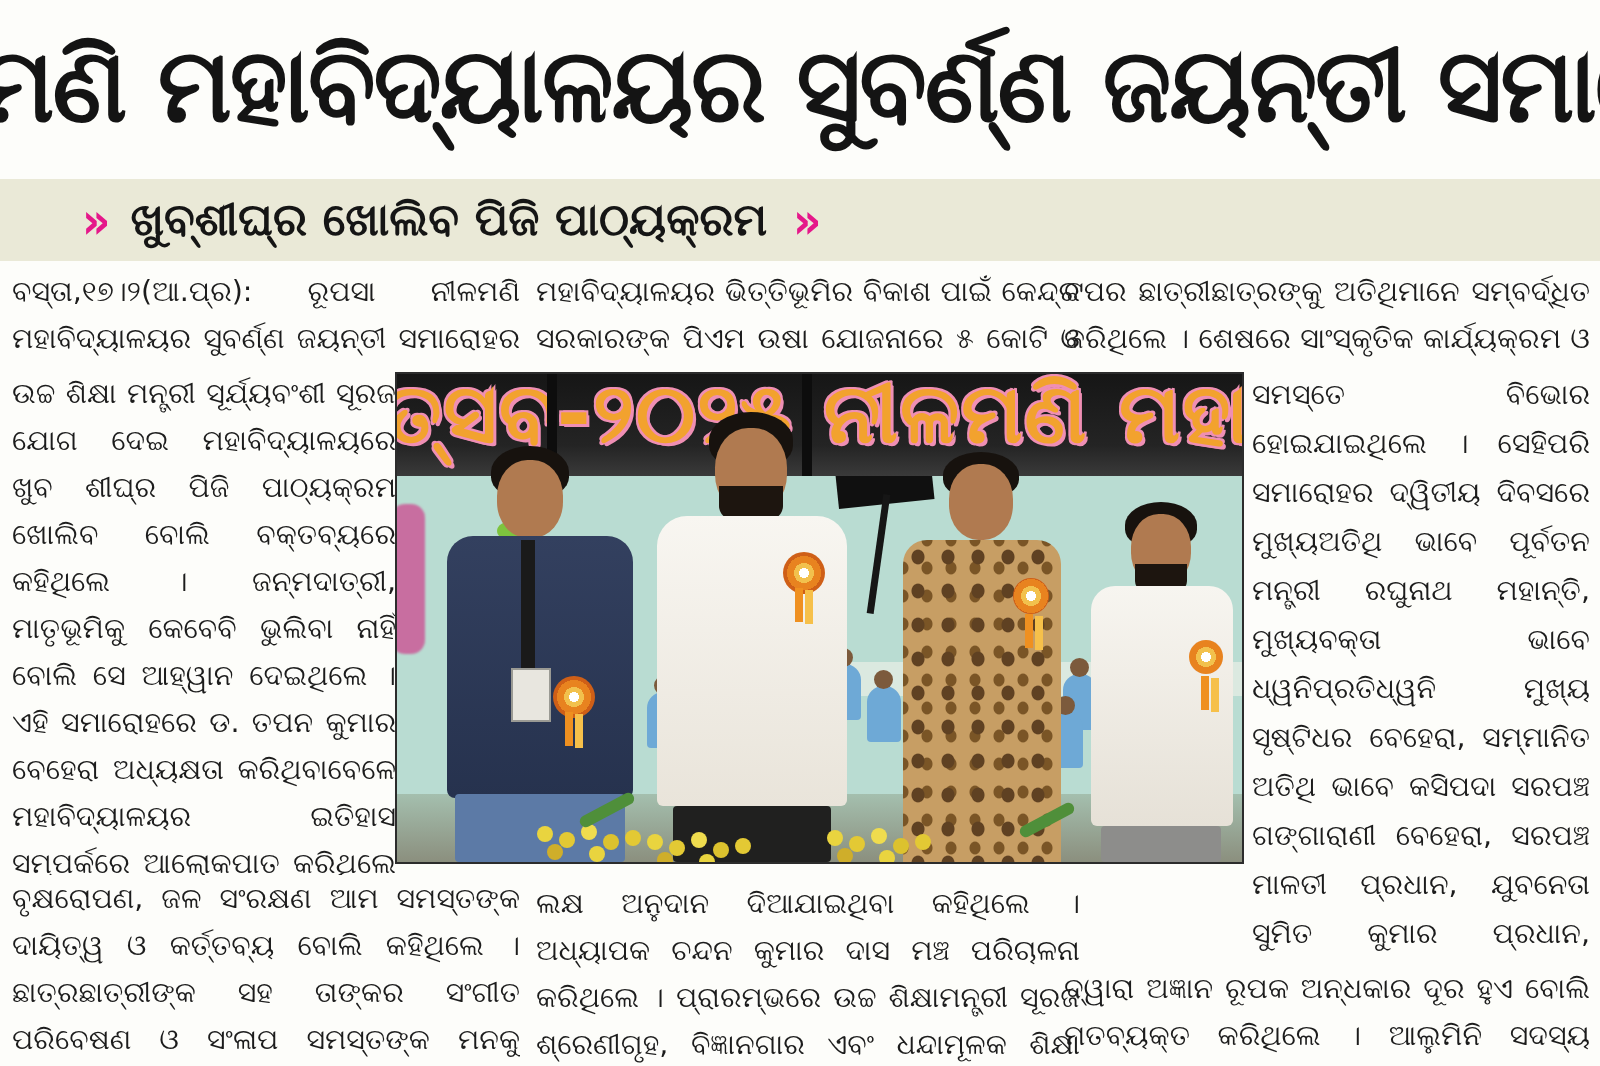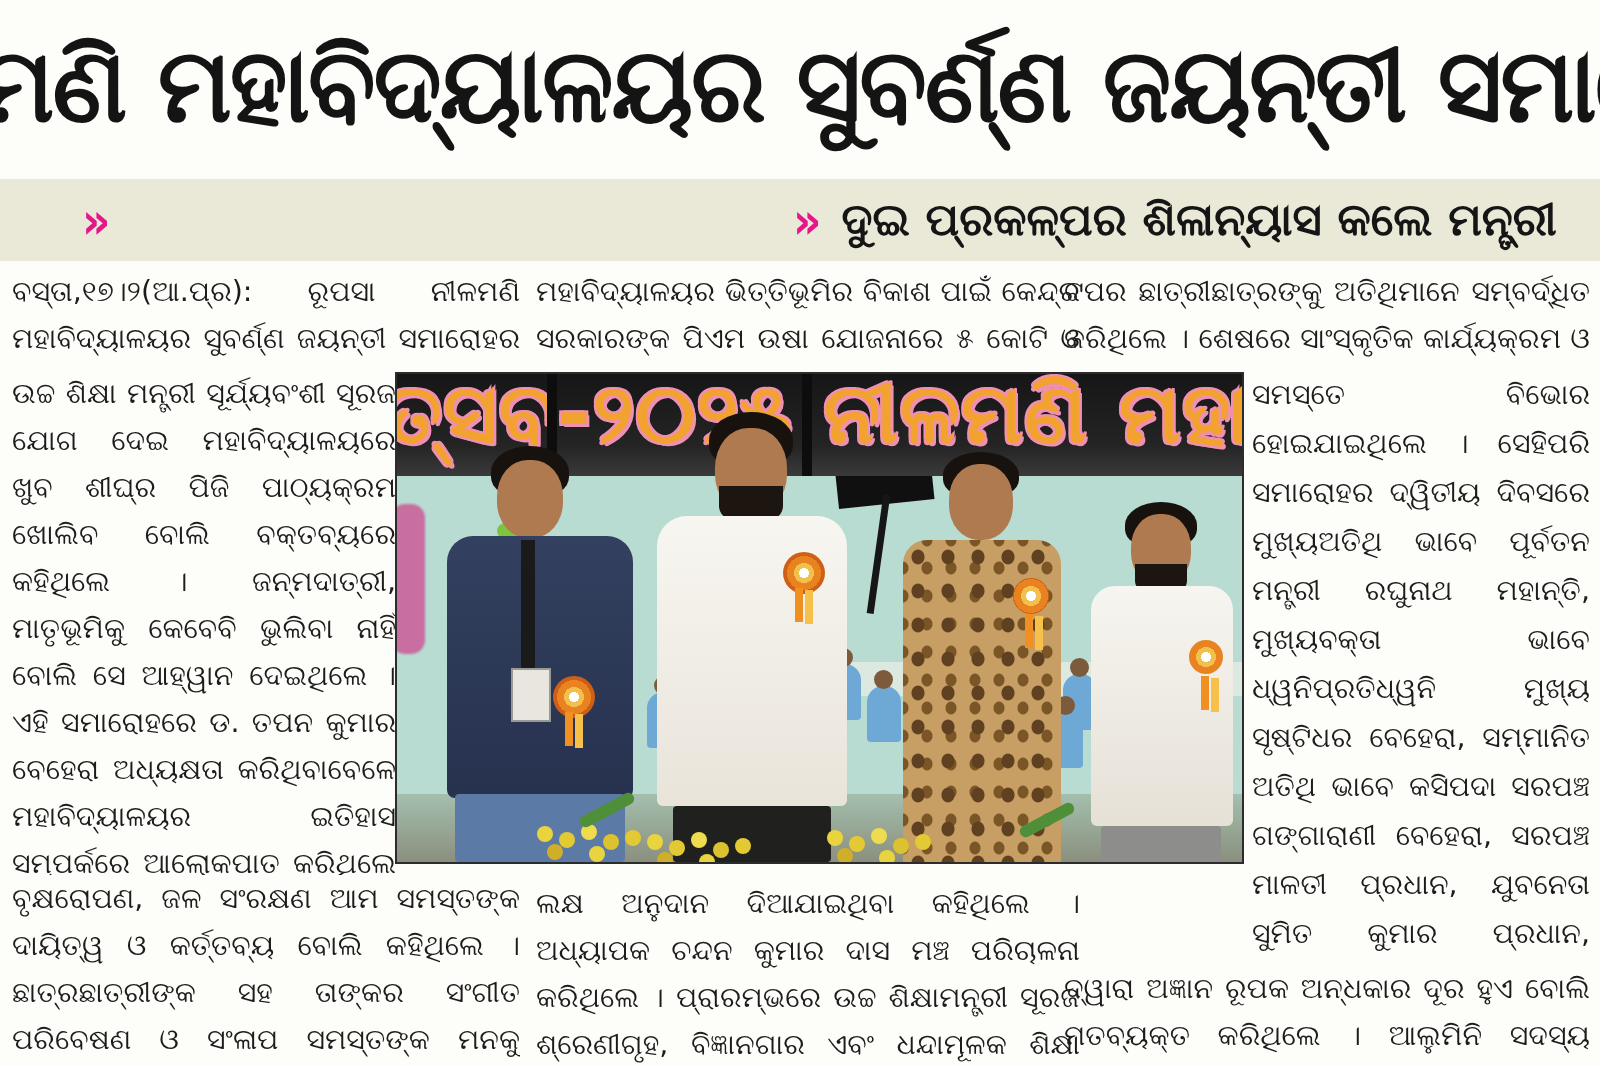--- a/index.html
+++ b/index.html
@@ -122,24 +122,24 @@
 </head>
 <body>
 
 <div class="page">
 
   <div class="headline">ନୀଳମଣି ମହାବିଦ୍ୟାଳୟର ସୁବର୍ଣ୍ଣ ଜୟନ୍ତୀ ସମାରୋହ</div>
 
   <div class="subbar">
     <div class="subitem s1">
       <span class="arrow">»</span>
+      <span>ଖୁବ୍‌ଶୀଘ୍ର ଖୋଲିବ ପିଜି ପାଠ୍ୟକ୍ରମ</span>
     </div>
     <div class="subitem s2">
       <span class="arrow">»</span>
-      <span>ଦୁଇ ପ୍ରକଳ୍ପର ଶିଳାନ୍ୟାସ କଲେ ମନ୍ତ୍ରୀ</span>
     </div>
   </div>
 
   <div class="txt lt">ବସ୍ତା,୧୭।୨(ଆ.ପ୍ର): ରୂପସା ନୀଳମଣି ମହାବିଦ୍ୟାଳୟର ସୁବର୍ଣ୍ଣ ଜୟନ୍ତୀ ସମାରୋହର ଶୁକ୍ରବାର ଥିଲା ତୃତୀୟ ଦିବସ । ମୁଖ୍ୟ ଅତିଥି</div>
   <div class="txt ln">ଉଚ୍ଚ ଶିକ୍ଷା ମନ୍ତ୍ରୀ ସୂର୍ଯ୍ୟବଂଶୀ ସୂରଜ ଯୋଗ ଦେଇ ମହାବିଦ୍ୟାଳୟରେ ଖୁବ ଶୀଘ୍ର ପିଜି ପାଠ୍ୟକ୍ରମ ଖୋଲିବ ବୋଲି ବକ୍ତବ୍ୟରେ କହିଥିଲେ । ଜନ୍ମଦାତ୍ରୀ, ମାତୃଭୂମିକୁ କେବେବି ଭୁଲିବା ନାହିଁ ବୋଲି ସେ ଆହ୍ୱାନ ଦେଇଥିଲେ । ଏହି ସମାରୋହରେ ଡ. ତପନ କୁମାର ବେହେରା ଅଧ୍ୟକ୍ଷତା କରିଥିବାବେଳେ ମହାବିଦ୍ୟାଳୟର ଇତିହାସ ସମ୍ପର୍କରେ ଆଲୋକପାତ କରିଥିଲେ । ମୁଖ୍ୟ ବକ୍ତା ଦିଗପହଣ୍ଡି ବିଧାୟକ ତଥା ଚଳଚ୍ଚିତ୍ର ଅଭିନେତା ସିଦ୍ଧାନ୍ତ ମହାପାତ୍ର ଯୋଗ ଦେଇ ପ୍ଲାଷ୍ଟିକ ବ୍ୟବହାରକୁ ନିଷେଧ ଦିଗରେ ଗୁରୁତ୍ୱାରୋପ କରିଥିଲେ । ପରିବେଶ ସୁରକ୍ଷା,</div>
   <div class="txt lb">ବୃକ୍ଷରୋପଣ, ଜଳ ସଂରକ୍ଷଣ ଆମ ସମସ୍ତଙ୍କ ଦାୟିତ୍ୱ ଓ କର୍ତ୍ତବ୍ୟ ବୋଲି କହିଥିଲେ । ଛାତ୍ରଛାତ୍ରୀଙ୍କ ସହ ତାଙ୍କର ସଂଗୀତ ପରିବେଷଣ ଓ ସଂଳାପ ସମସ୍ତଙ୍କ ମନକୁ ଛୁଇଁଥିଲା । ସମ୍ମାନିତ ଅତିଥି ସଦର ବିଧାୟକ ମାନସ କୁମାର ଦତ୍ତ ଯୋଗ ଦେଇ</div>
   <div class="txt mt">ମହାବିଦ୍ୟାଳୟର ଭିତ୍ତିଭୂମିର ବିକାଶ ପାଇଁ କେନ୍ଦ୍ର ସରକାରଙ୍କ ପିଏମ ଉଷା ଯୋଜନାରେ ୫ କୋଟି ଓ ରାଜ୍ୟ ସରକାର ୮୦</div>
   <div class="txt mb">ଲକ୍ଷ ଅନୁଦାନ ଦିଆଯାଇଥିବା କହିଥିଲେ । ଅଧ୍ୟାପକ ଚନ୍ଦନ କୁମାର ଦାସ ମଞ୍ଚ ପରିଚାଳନା କରିଥିଲେ । ପ୍ରାରମ୍ଭରେ ଉଚ୍ଚ ଶିକ୍ଷାମନ୍ତ୍ରୀ ସୂରଜ ଶ୍ରେଣୀଗୃହ, ବିଜ୍ଞାନଗାର ଏବଂ ଧନ୍ଦାମୂଳକ ଶିକ୍ଷା ଶ୍ରେଣୀଗୃହର ଶିଳାନ୍ୟାସ କରିଥିଲେ । ଏହି ଅବସରରେ</div>
   <div class="txt rt">ଟପର ଛାତ୍ରୀଛାତ୍ରଙ୍କୁ ଅତିଥିମାନେ ସମ୍ବର୍ଦ୍ଧିତ କରିଥିଲେ । ଶେଷରେ ସାଂସ୍କୃତିକ କାର୍ଯ୍ୟକ୍ରମ ଓ କଣ୍ଠଶିଳ୍ପୀ କୁଲଦୀପଙ୍କ ସଂଗୀତରେ</div>
   <div class="txt rn">ସମସ୍ତେ ବିଭୋର ହୋଇଯାଇଥିଲେ । ସେହିପରି ସମାରୋହର ଦ୍ୱିତୀୟ ଦିବସରେ ମୁଖ୍ୟଅତିଥି ଭାବେ ପୂର୍ବତନ ମନ୍ତ୍ରୀ ରଘୁନାଥ ମହାନ୍ତି, ମୁଖ୍ୟବକ୍ତା ଭାବେ ଧ୍ୱନିପ୍ରତିଧ୍ୱନି ମୁଖ୍ୟ ସୃଷ୍ଟିଧର ବେହେରା, ସମ୍ମାନିତ ଅତିଥି ଭାବେ କସିପଦା ସରପଞ୍ଚ ଗଙ୍ଗାରାଣୀ ବେହେରା, ସରପଞ୍ଚ ମାଳତୀ ପ୍ରଧାନ, ଯୁବନେତା ସୁମିତ କୁମାର ପ୍ରଧାନ, ପରିଚାଳନା କମିଟି ସଦସ୍ୟ ବଂଶୀଧର ପଣ୍ଡା, ଦେବବ୍ରତ ବିଶ୍ୱାଳ ପ୍ରମୁଖ ଯୋଗଦେଇ ଶିକ୍ଷା</div>

